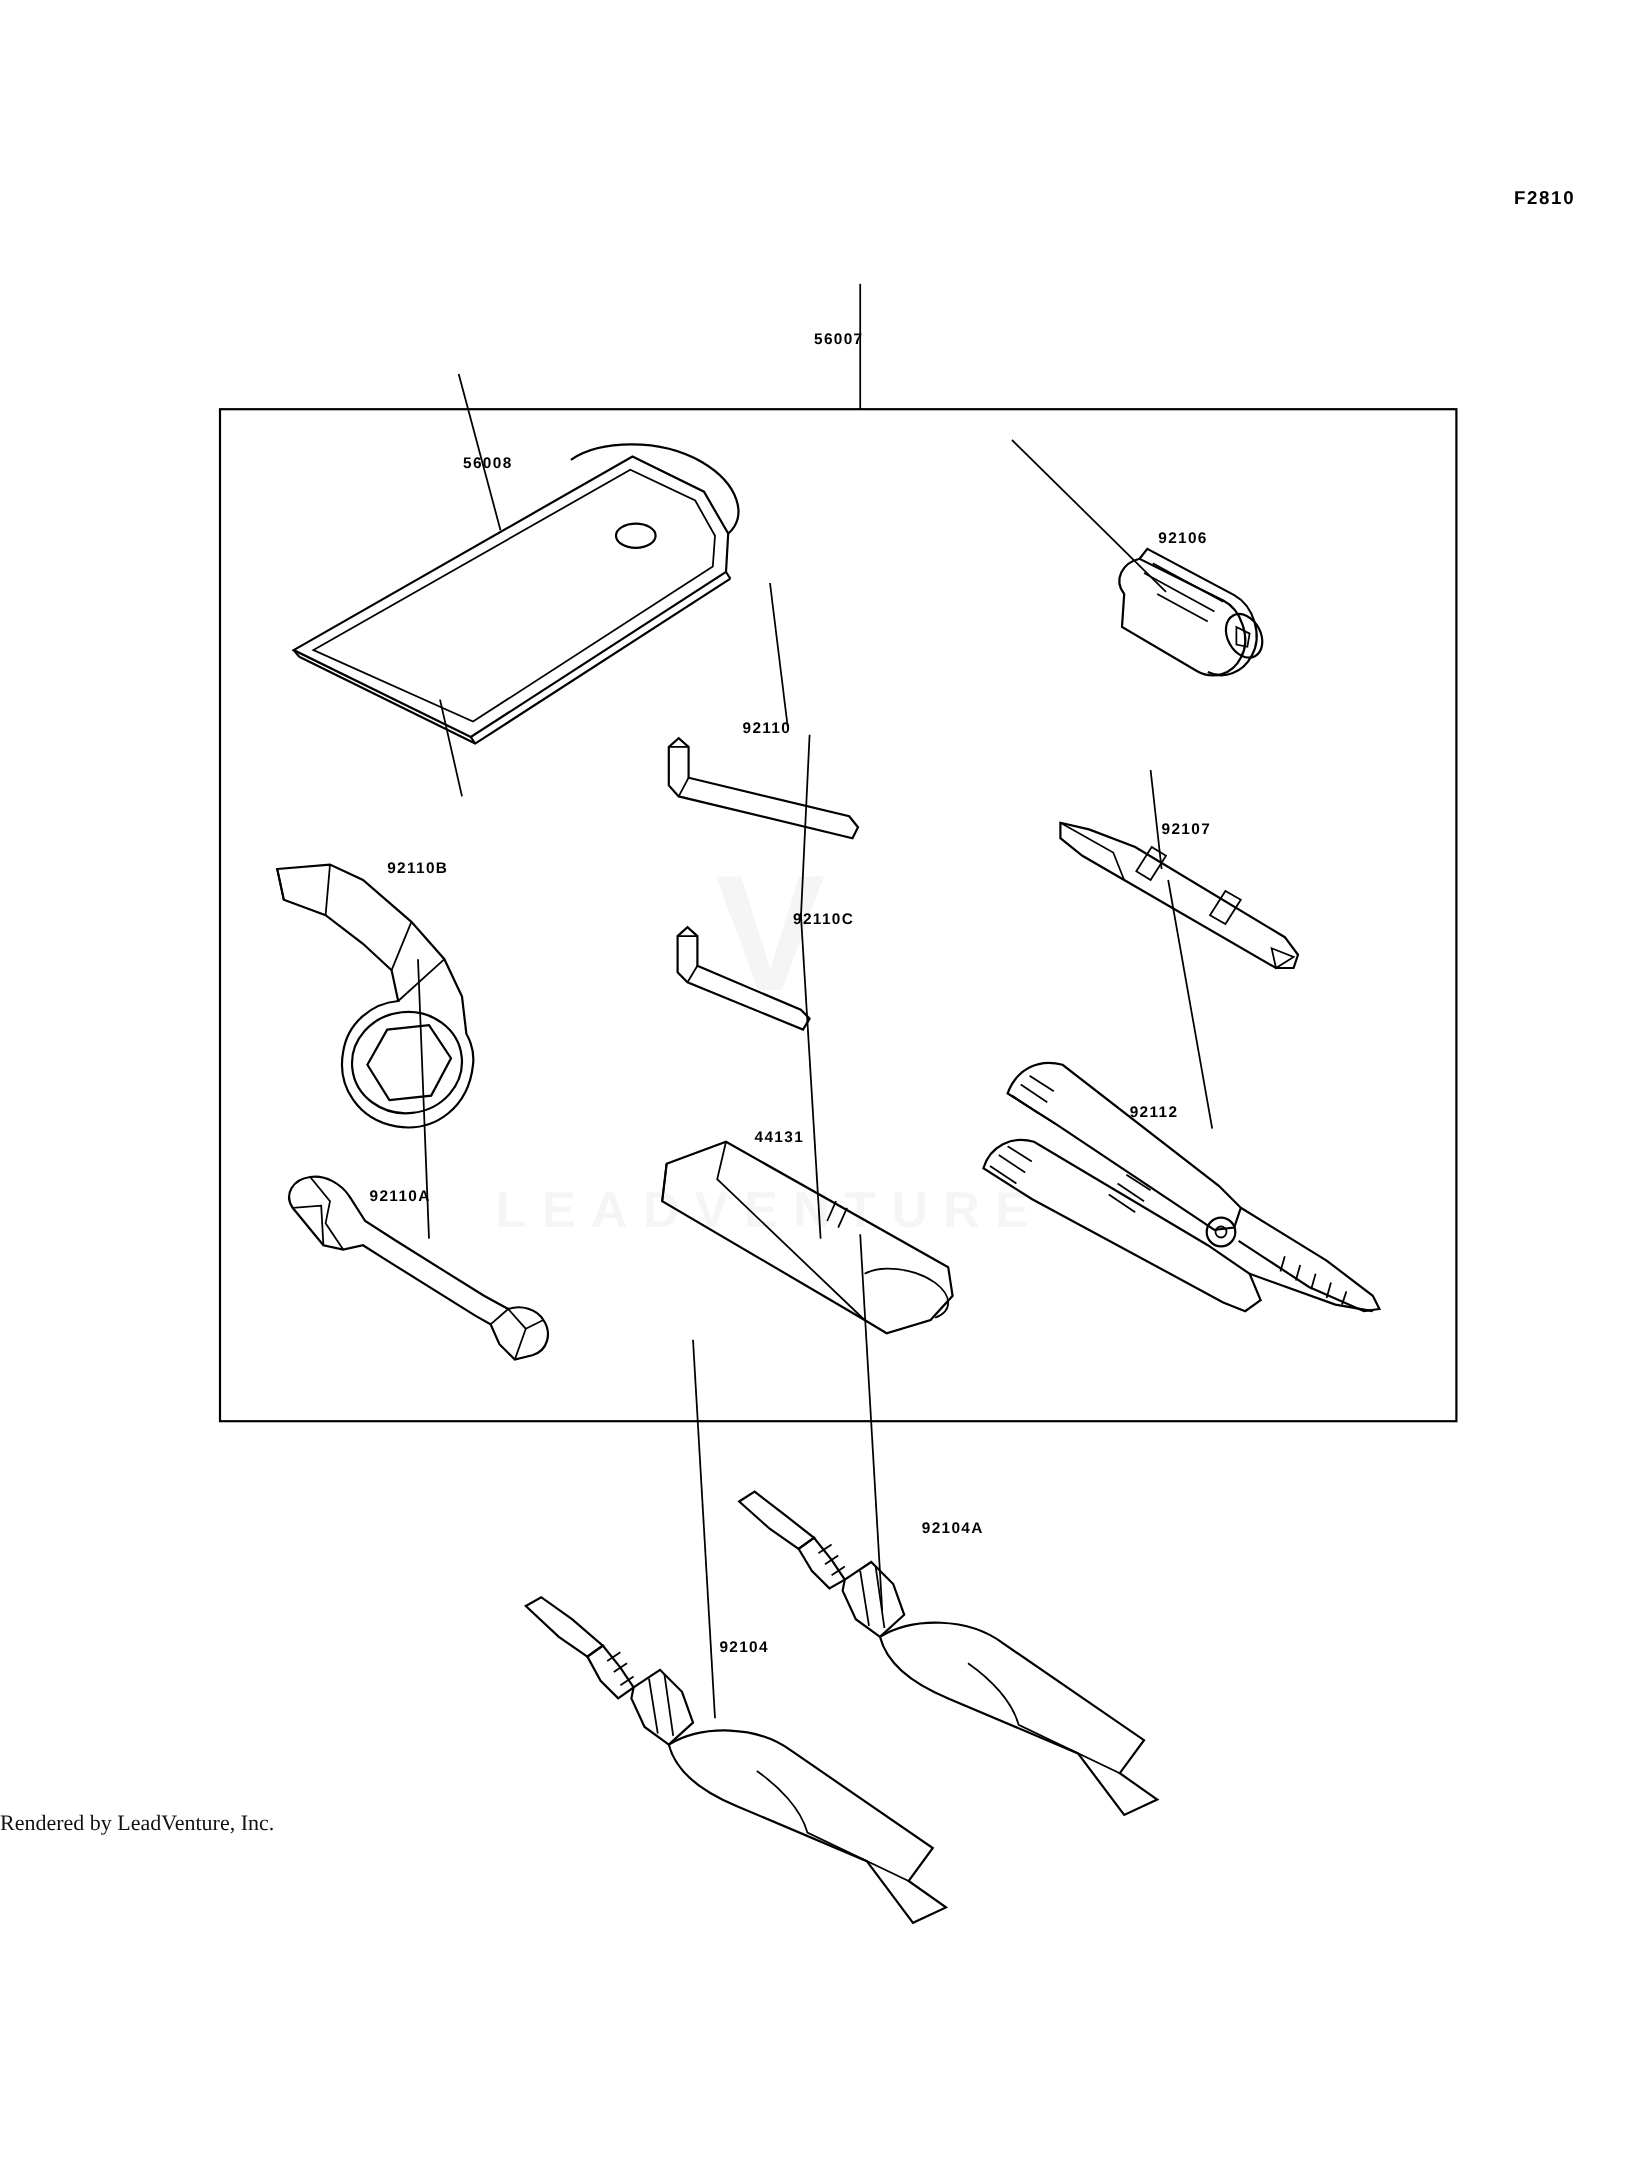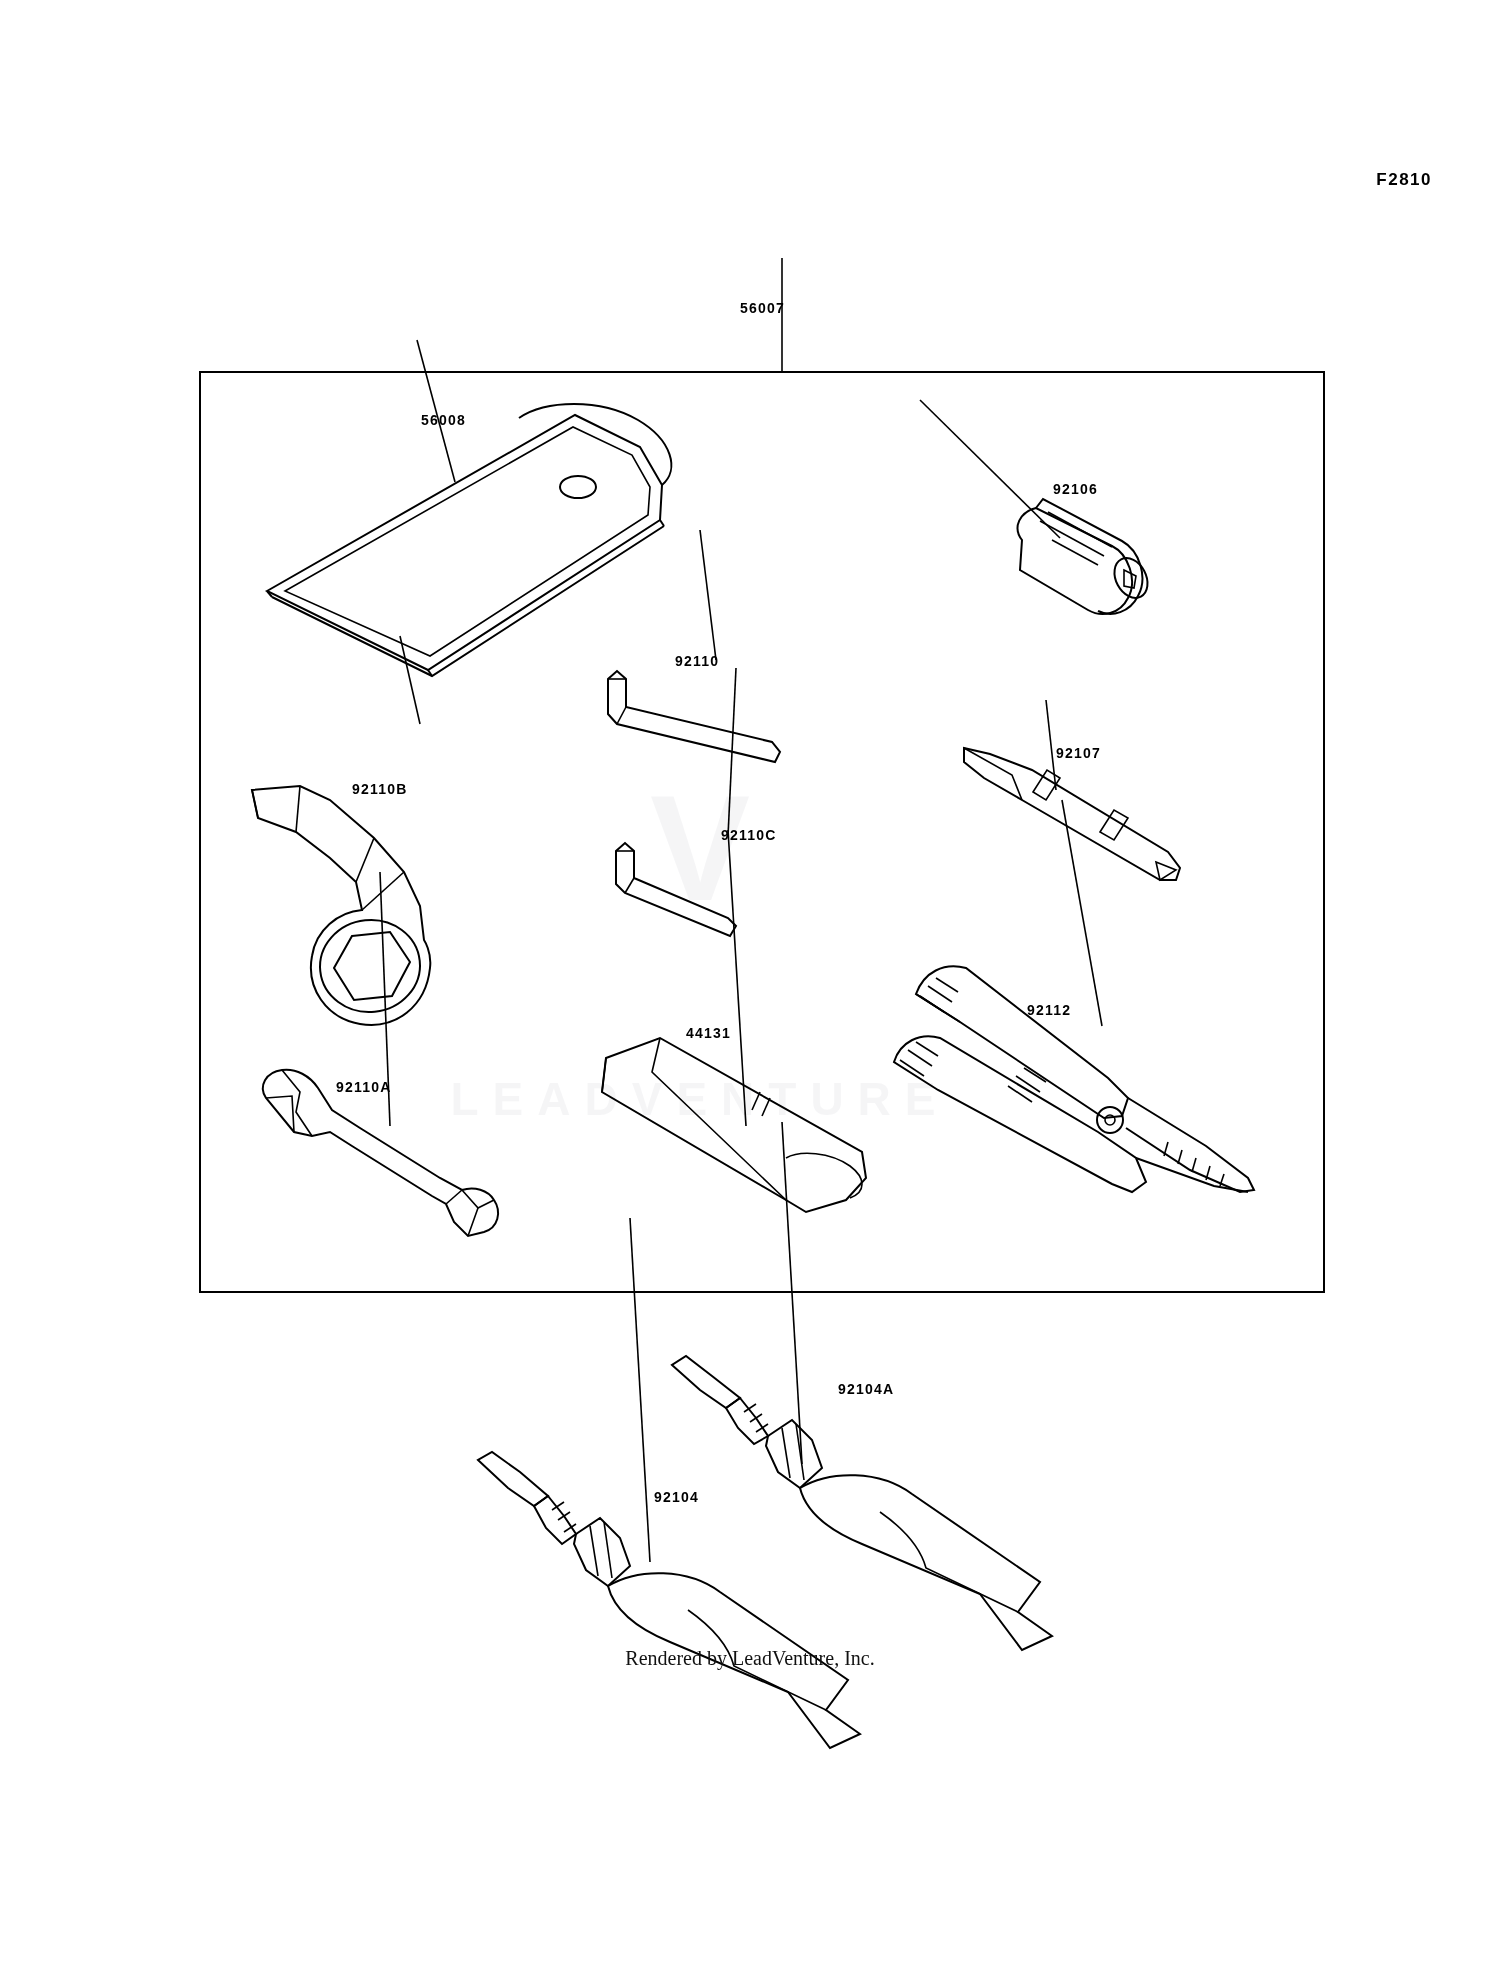--- a/index.html
+++ b/index.html
@@ -36,21 +36,20 @@
     top: 170px;
     font-size: 17px;
     font-weight: bold;
     letter-spacing: 1.5px;
   }
   .footer {
     position: absolute;
     left: 0;
     bottom: 30px;
     width: 100%;
-    text-align: center;
     font-size: 20px;
     font-family: "Liberation Serif", serif;
     color: #111;
   }
   .wm {
     position: absolute;
     left: 0; top: 0;
     width: 1500px; height: 1962px;
     pointer-events: none;
   }

